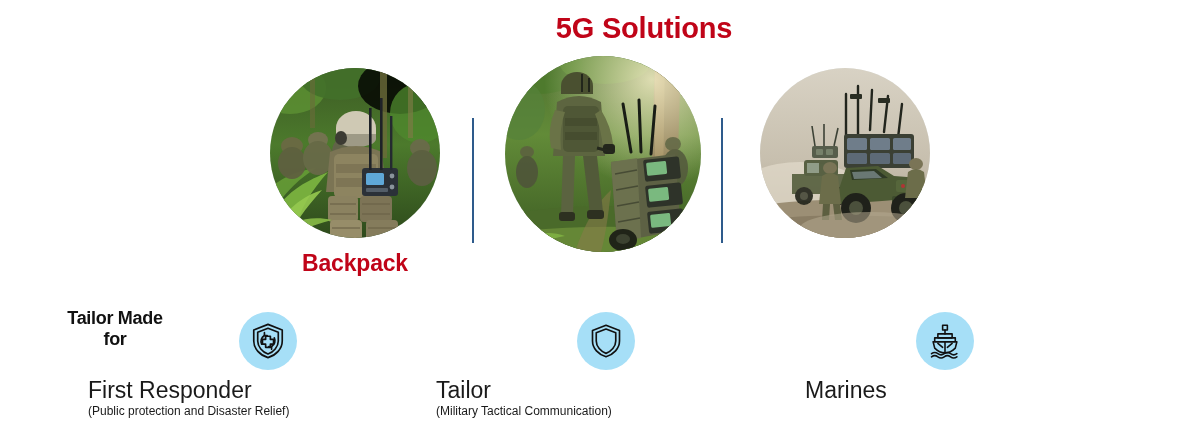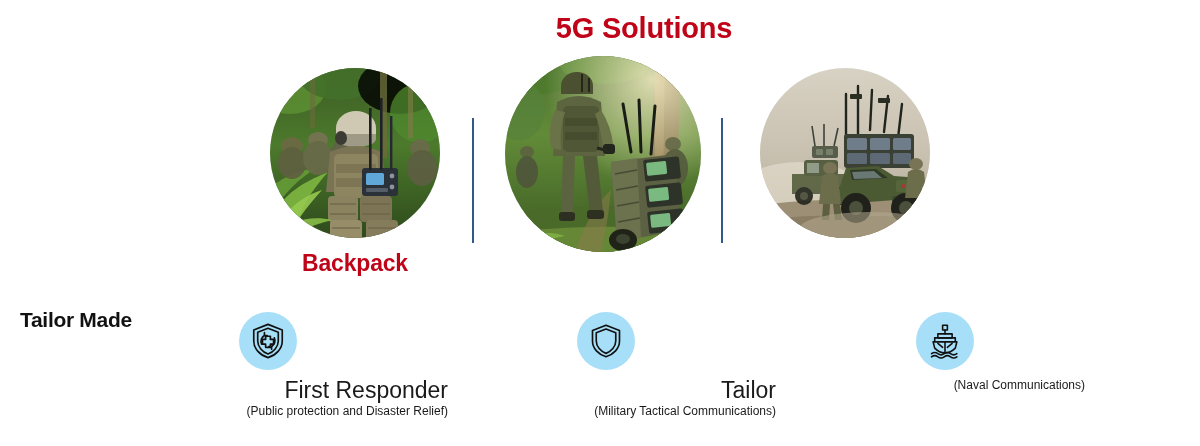--- a/index.html
+++ b/index.html
@@ -67,30 +67,30 @@
 
   
   .scene { position: absolute; inset: 0; }
 
   
   .tailor {
     position: absolute;
     left: 20px;
     top: 308px;
     width: 190px;
-    text-align: left;
-    font-size: 21px;
+    text-align: center;
+    font-size: 18px;
     font-weight: bold;
     line-height: 1.17;
     color: #111;
     letter-spacing: -0.3px;
   }
   .segment {
     position: absolute;
-    text-align: right;
+    text-align: left;
   }
   .seg-icon-wrap {
     width: 58px;
     height: 58px;
     border-radius: 50%;
     background: #A6DFF7;
     margin: 0 auto 8px auto;
     display: flex;
     align-items: center;
     justify-content: center;
@@ -372,20 +372,21 @@
         </g>
 
         <ellipse cx="110" cy="160" rx="70" ry="16" fill="#b5a98f" opacity=".55"></ellipse>
       </svg>
     </div>
   </div>
 </div>
 
 <div class="tailor">
   <div>Tailor Made</div>
+  <div>for</div>
 </div>
 
 <div class="segment" style="left:88px; top:312px; width:360px;">
   <div class="seg-icon-wrap">
     <svg width="38" height="38" viewBox="0 0 48 48" fill="none" stroke="#111111" stroke-width="2.1" stroke-linecap="round" stroke-linejoin="round">
       <path d="M24 3 L42 10 V24 C42 34 34 42 24 45 C14 42 6 34 6 24 V10 Z"></path>
       <path d="M24 8 L37 13 V24 C37 31.5 31 38 24 40.5 C17 38 11 31.5 11 24 V13 Z"></path>
       <path d="M21 18 h6 v4 h4 v6 h-4 v4 h-6 v-4 h-4 v-6 h4 Z"></path>
       <path d="M16 28 a8.5 8.5 0 0 1 3.5 -11"></path>
       <path d="M32 20 a8.5 8.5 0 0 1 -3.5 11"></path>
@@ -398,32 +399,32 @@
 </div>
 
 <div class="segment" style="left:436px; top:312px; width:340px;">
   <div class="seg-icon-wrap">
     <svg width="36" height="36" viewBox="0 0 48 48" fill="none" stroke="#111111" stroke-width="2.2" stroke-linecap="round" stroke-linejoin="round">
       <path d="M24 3 L42 10 V24 C42 34 34 42 24 45 C14 42 6 34 6 24 V10 Z"></path>
       <path d="M24 8 L37 13 V24 C37 31.5 31 38 24 40.5 C17 38 11 31.5 11 24 V13 Z"></path>
     </svg>
   </div>
   <div class="seg-title">Tailor</div>
-  <div class="seg-sub">(Military Tactical Communications)</div>
+  <div class="seg-sub">(Military Tactical Communication)</div>
 </div>
 
 <div class="segment" style="left:805px; top:312px; width:280px;">
   <div class="seg-icon-wrap">
     <svg width="38" height="38" viewBox="0 0 48 48" fill="none" stroke="#111111" stroke-width="2" stroke-linecap="round" stroke-linejoin="round">
       <path d="M21 4 h6 v6 h-6 Z"></path>
       <path d="M24 10 v5"></path>
       <path d="M15 15 h18 v5 h-18 Z"></path>
       <path d="M11 20 h26 v5 h-26 Z"></path>
       <path d="M9 25 L24 25 L39 25 L37 33 C33 37 28 39 24 39 C20 39 15 37 11 33 Z"></path>
       <path d="M24 25 v14"></path>
       <path d="M15 27 L21 32"></path>
       <path d="M33 27 L27 32"></path>
       <path d="M7 40 q4 -3 8 0 q4 3 8 0 q4 -3 8 0 q4 3 8 0"></path>
       <path d="M7 44 q4 -3 8 0 q4 3 8 0 q4 -3 8 0 q4 3 8 0"></path>
     </svg>
   </div>
-  <div class="seg-sub">(Naval Communications)</div>
+  <div class="seg-title">Marines</div>
 </div>
 
 </body></html>

